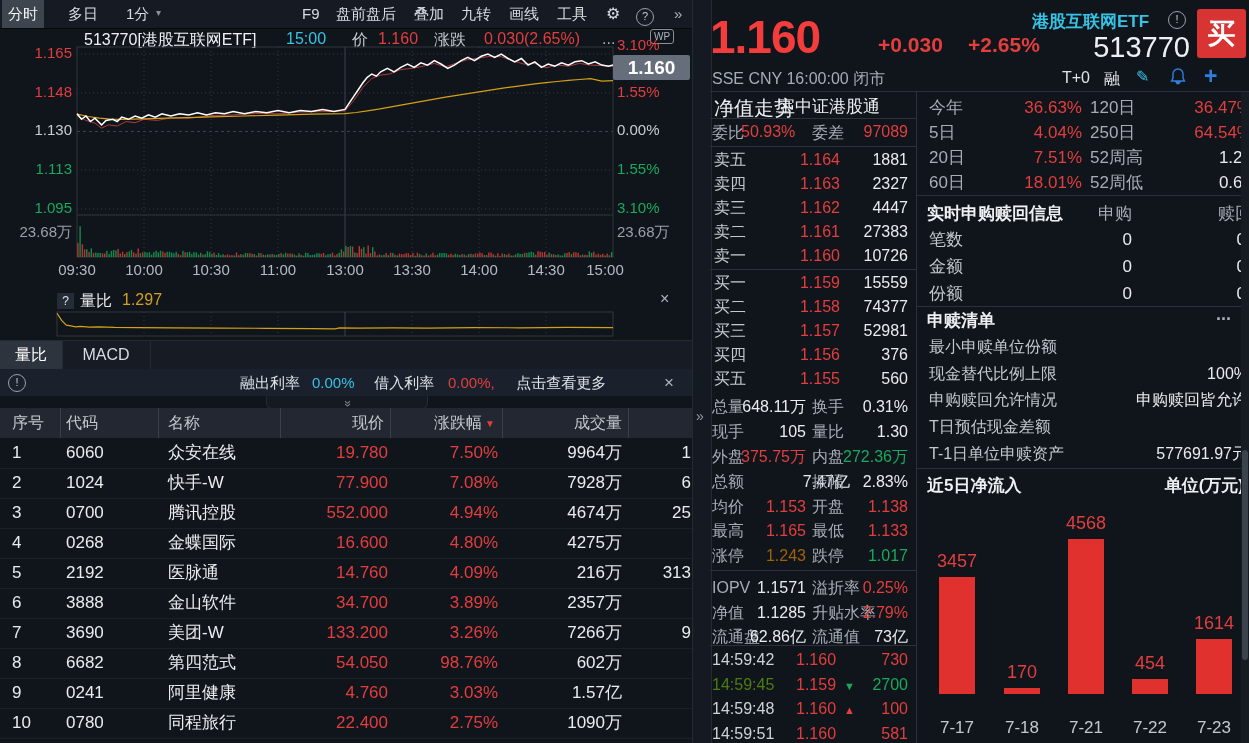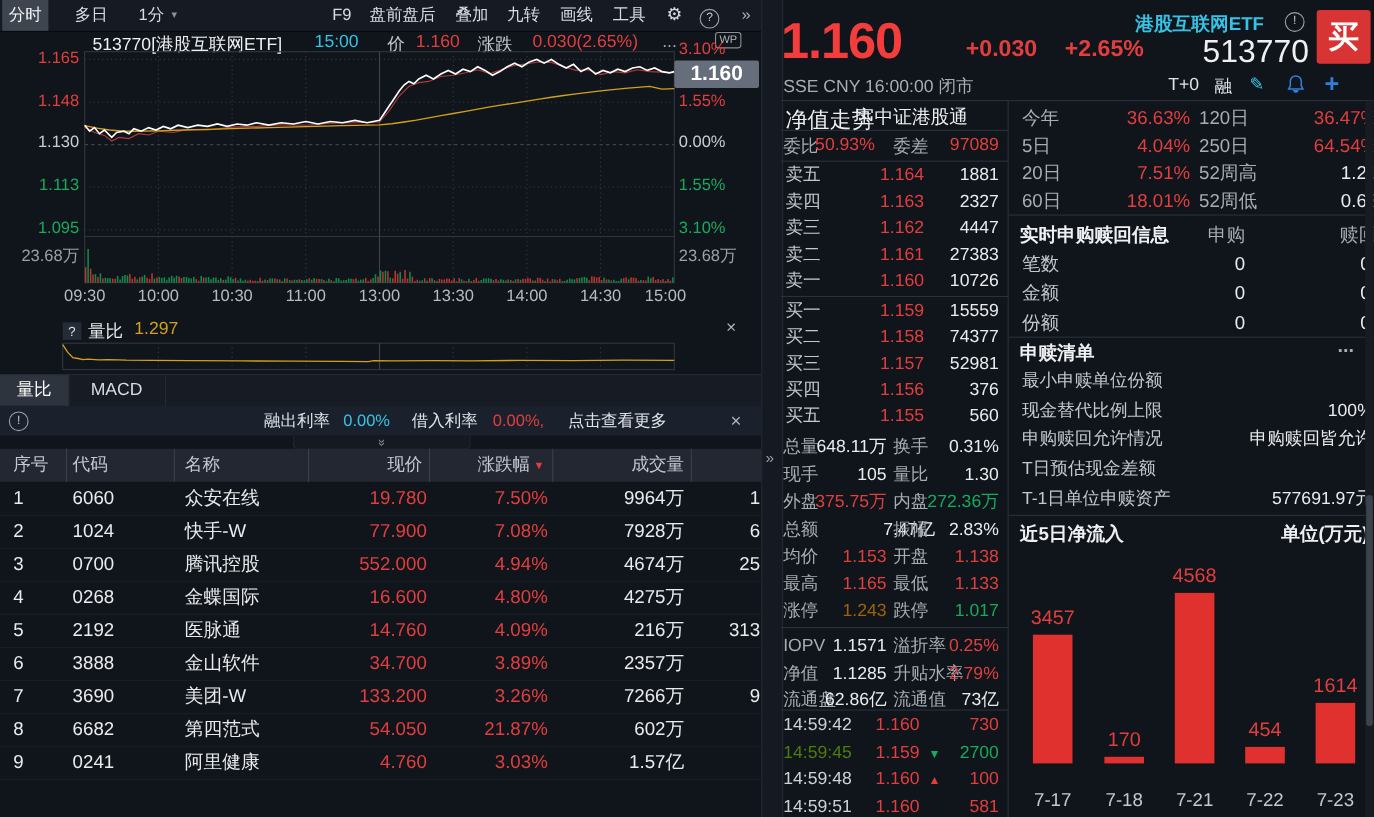--- a/index.html
+++ b/index.html
@@ -467,31 +467,40 @@
         <div class="tcell tar r" style="left: 270px; width: 118px;">133.200</div>
         <div class="tcell tar r" style="left: 392px; width: 106px;">3.26%</div>
         <div class="tcell tar w" style="left: 500px; width: 122px;">7266万</div>
         <div class="tcell tar w" style="left: 628px; width: 63px; overflow: hidden;">9</div>
       </div>
       <div class="abs trow" style="top: 210px;">
         <div class="tcell w" style="left: 12px;">8</div>
         <div class="tcell w" style="left: 66px;">6682</div>
         <div class="tcell w" style="left: 168px;">第四范式</div>
         <div class="tcell tar r" style="left: 270px; width: 118px;">54.050</div>
-        <div class="tcell tar r" style="left: 392px; width: 106px;">21.87%</div>
+        <div class="tcell tar r" style="left: 392px; width: 106px;">98.76%</div>
         <div class="tcell tar w" style="left: 500px; width: 122px;">602万</div>
         <div class="tcell tar w" style="left: 628px; width: 63px; overflow: hidden;"></div>
       </div>
       <div class="abs trow" style="top: 240px;">
         <div class="tcell w" style="left: 12px;">9</div>
         <div class="tcell w" style="left: 66px;">0241</div>
         <div class="tcell w" style="left: 168px;">阿里健康</div>
         <div class="tcell tar r" style="left: 270px; width: 118px;">4.760</div>
         <div class="tcell tar r" style="left: 392px; width: 106px;">3.03%</div>
         <div class="tcell tar w" style="left: 500px; width: 122px;">1.57亿</div>
+        <div class="tcell tar w" style="left: 628px; width: 63px; overflow: hidden;"></div>
+      </div>
+      <div class="abs trow" style="top: 270px;">
+        <div class="tcell w" style="left: 12px;">10</div>
+        <div class="tcell w" style="left: 66px;">0780</div>
+        <div class="tcell w" style="left: 168px;">同程旅行</div>
+        <div class="tcell tar r" style="left: 270px; width: 118px;">22.400</div>
+        <div class="tcell tar r" style="left: 392px; width: 106px;">2.75%</div>
+        <div class="tcell tar w" style="left: 500px; width: 122px;">1090万</div>
         <div class="tcell tar w" style="left: 628px; width: 63px; overflow: hidden;"></div>
       </div>
     </div>
 
   <div class="abs" style="left:692px;top:0;width:18px;height:743px;background:#151a22;border-left:1px solid #242a32;border-right:1px solid #242a32">
     <span style="position:absolute;left:3px;top:408px;font-size:14px;color:#969ca4">»</span>
   </div>
 
   <div class="abs r b" style="left:710px;top:10px;font-size:46px;letter-spacing:-1px;color:#f33c3c">1.160</div>
   <div class="abs r b" style="left:878px;top:33px;font-size:21px">+0.030</div>

